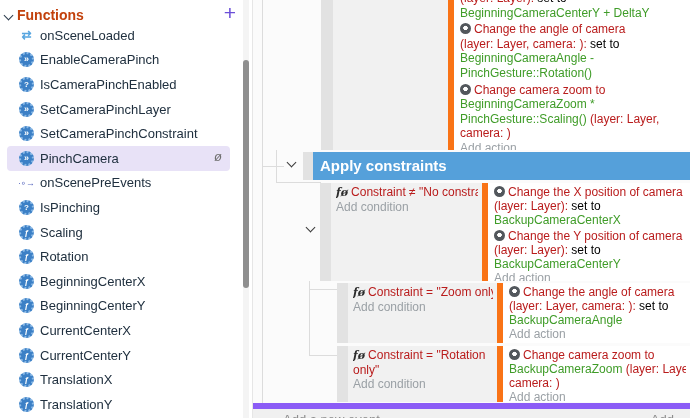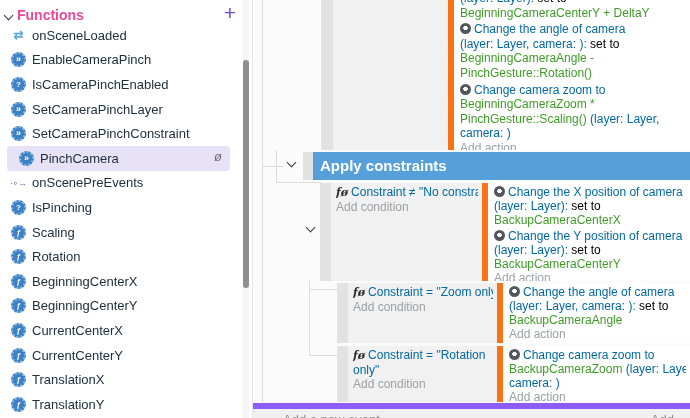--- a/index.html
+++ b/index.html
@@ -2,26 +2,26 @@
 <html><head>
 <meta charset="utf-8">
 <style>
   html,body{margin:0;padding:0;background:#fff;}
   .app{position:relative;width:690px;height:418px;overflow:hidden;
        font-family:"Liberation Sans",sans-serif;background:#fbfbfb;}
   
   .sidebar{position:absolute;left:0;top:0;width:253px;height:418px;background:#fff;
            border-right:1px solid #e6e6e6;box-sizing:border-box;}
   .sb-header{position:absolute;left:0;top:4px;width:100%;height:22px;}
-  .sb-title{position:absolute;left:17px;top:3px;font-size:14px;font-weight:bold;color:#ec4899;}
+  .sb-title{position:absolute;left:17px;top:3px;font-size:14px;font-weight:bold;color:#c2410c;}
   .sb-chev{position:absolute;left:5px;top:8px;width:6px;height:6px;
            border-right:1.6px solid #2b3b4c;border-bottom:1.6px solid #2b3b4c;transform:rotate(45deg);}
   .sb-plus{position:absolute;right:16px;top:-3px;font-size:21px;font-weight:300;color:#6b4fd8;}
   .sb-items{position:absolute;left:0;top:23px;width:244px;}
-  .sb-item{position:relative;height:24.6px;display:flex;align-items:center;padding-left:11px;box-sizing:border-box;}
+  .sb-item{position:relative;height:24.6px;display:flex;align-items:center;padding-left:19px;box-sizing:border-box;}
   .sb-item.sel{background:#e8e2f7;border-radius:4px;margin-left:7px;margin-right:14px;padding-left:12px;}
   .slabel{font-size:13px;font-weight:500;color:#20303f;margin-left:6px;white-space:nowrap;}
   .eyeoff{position:absolute;right:8px;top:3px;font-size:13px;font-style:italic;color:#6e6e6e;}
   .sicon{display:inline-flex;align-items:center;justify-content:center;flex:none;}
   .i-act,.i-cond,.i-expr{width:11px;height:11px;border-radius:50%;background:#3c80c6;
         border:2px dotted #8ab9e6;color:#fff;font-weight:bold;}
   .i-act::before{content:"»";font-size:9px;line-height:11px;}
   .i-cond::before{content:"?";font-size:8px;line-height:11px;}
   .i-expr::before{content:"ƒ";font-size:8px;font-style:italic;line-height:11px;}
   .i-scene{width:15px;color:#58a6e0;font-weight:bold;font-size:12px;}
@@ -36,21 +36,21 @@
   .chev{position:absolute;width:6px;height:6px;border-right:1.6px solid #3a3a3a;
         border-bottom:1.6px solid #3a3a3a;transform:rotate(45deg);}
   .gutter{position:absolute;background:#e2e2e2;}
   .cond{position:absolute;background:#f1f1f1;overflow:hidden;padding:2px 4px 0 5px;box-sizing:border-box;}
   .act{position:absolute;background:#fff;border-left:6px solid #f97316;overflow:hidden;
        padding:2px 4px 0 6px;box-sizing:border-box;}
   .tl{white-space:nowrap;overflow:hidden;font-size:12px;line-height:14px;color:#33383d;}
   .lines-lg .tl{line-height:14.6px;}
   .tl.gap{margin-top:2px;}
   .tl.clip{margin-top:-11px;}
-  .seg-k{color:#0369a1;} .seg-g{color:#3f9c28;} .seg-b{color:#000000;} .seg-x{color:#9aa0a5;}
+  .seg-k{color:#b91c1c;} .seg-g{color:#3f9c28;} .seg-b{color:#000000;} .seg-x{color:#9aa0a5;}
   .ic-cam{display:inline-block;width:11px;height:11px;margin-right:3px;vertical-align:-1px;
           border-radius:50%;background:radial-gradient(circle at 50% 45%, #fff 0 2px, #52575c 2.5px);}
   .ic-fx{display:inline-block;margin-right:3px;font-family:"DejaVu Serif",serif;
          font-style:italic;font-weight:bold;font-size:11px;color:#2b2b2b;}
   .ic-fx::before{content:"ƒø";}
   .grp-bar{position:absolute;left:60px;top:152px;width:377px;height:28px;background:#55a0da;
            color:#fff;font-size:15px;font-weight:600;line-height:28px;padding-left:7px;box-sizing:border-box;}
   .footer{position:absolute;left:0;top:403px;width:437px;height:15px;background:#f0f0f0;
           border-top:6px solid #8b5cf6;box-sizing:border-box;}
   .footer .fl{position:absolute;left:30px;top:3px;font-size:13px;color:#8d8d8d;}

